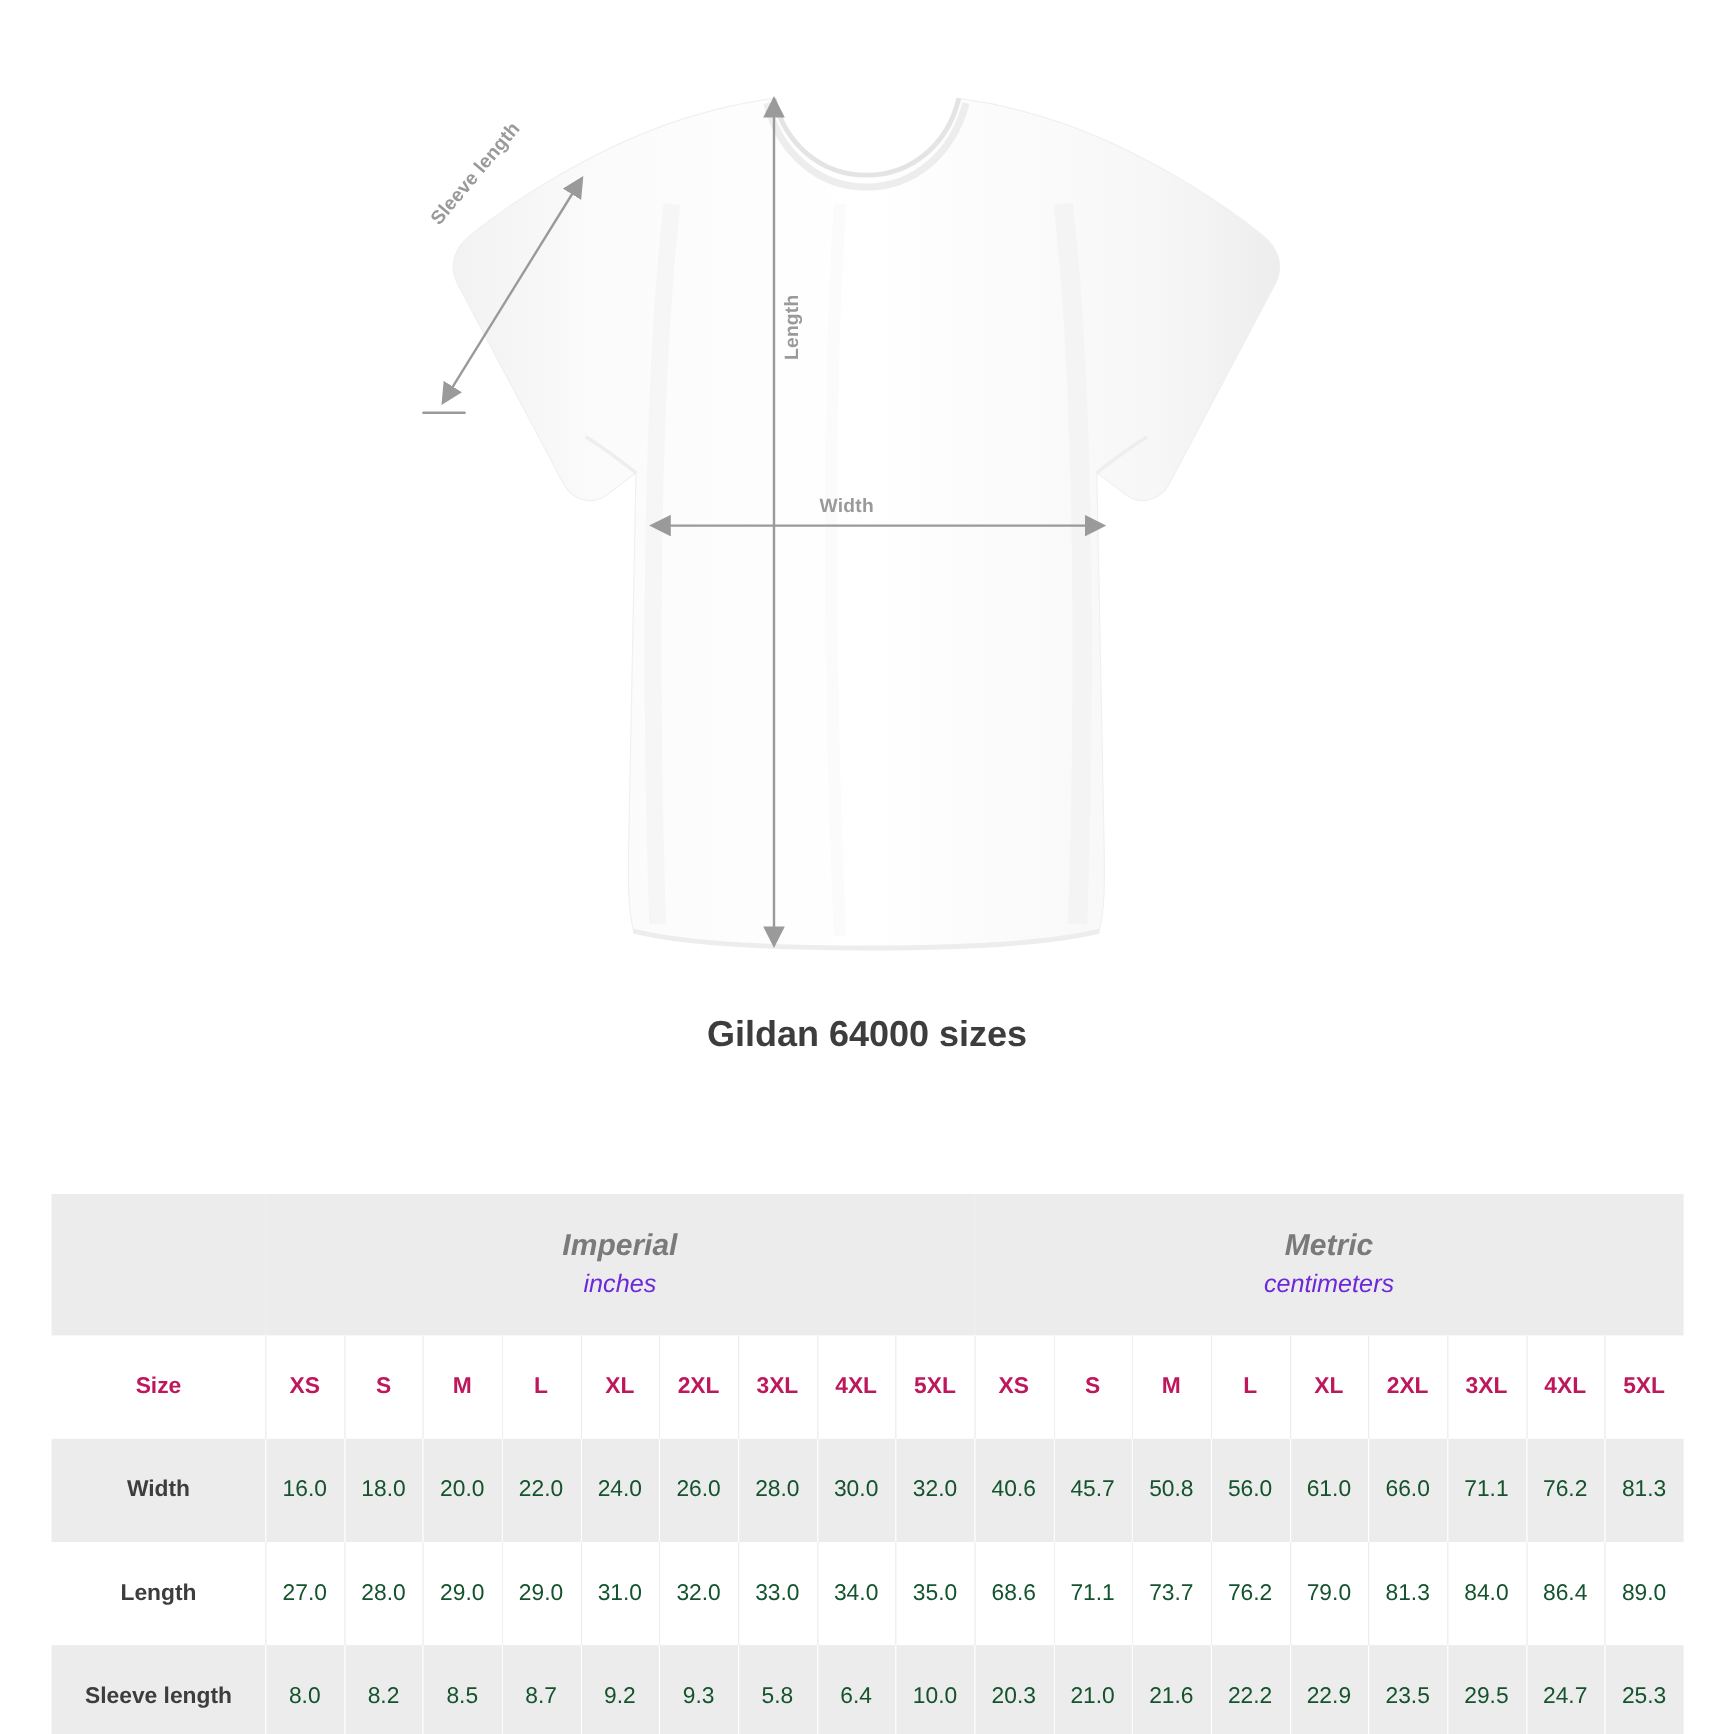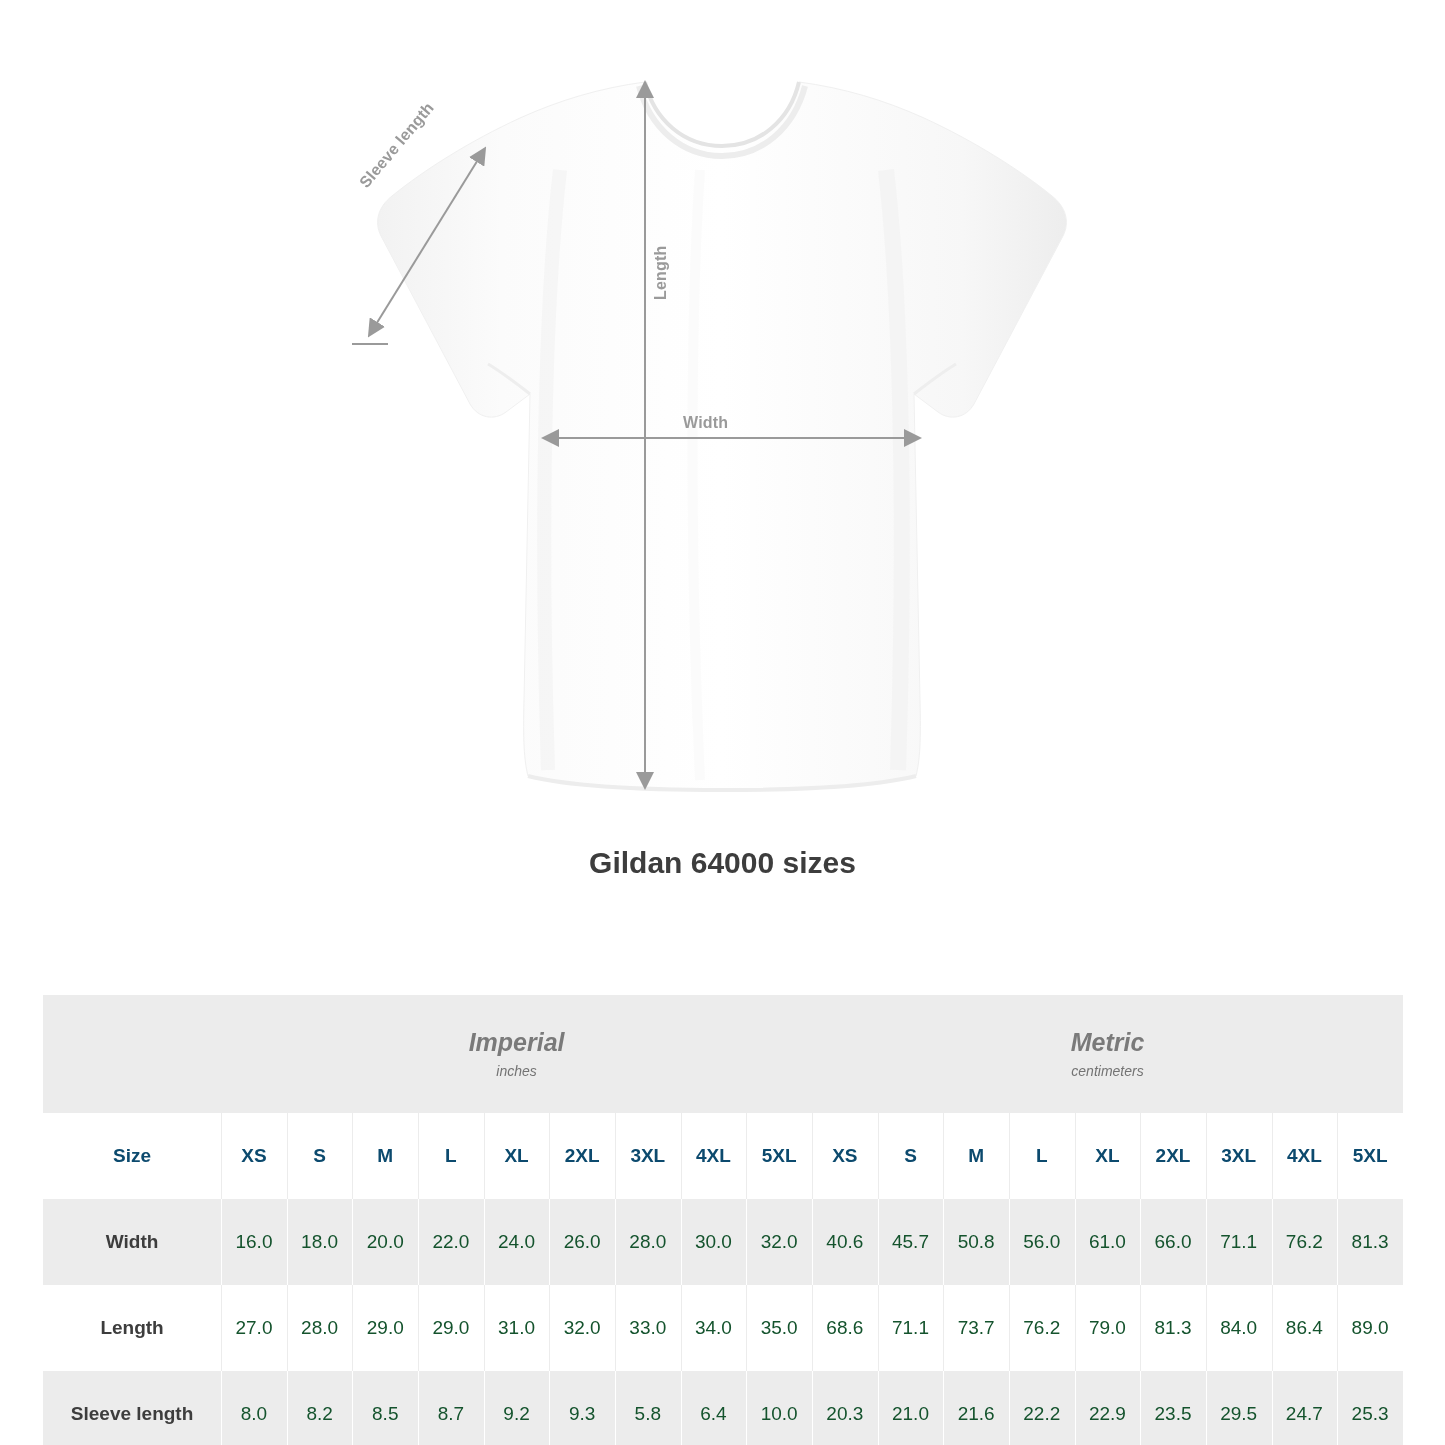--- a/index.html
+++ b/index.html
@@ -97,31 +97,31 @@
     padding: 0;
   }
   .unit-name {
     font-size: 25px;
     font-weight: bold;
     font-style: italic;
     color: #7a7a7a;
     line-height: 1.1;
   }
   .unit-sub {
-    font-size: 14px;
+    font-size: 21px;
     font-style: italic;
-    color: #737373;
+    color: #6d28d9;
     padding-top: 6px;
   }
   tr.head-row td {
     background: #ffffff;
     height: 84px;
     font-size: 19px;
     font-weight: bold;
-    color: #0c4a6e;
+    color: #be185d;
   }
   tr.head-row td.rowlabel {
     font-size: 19px;
     font-weight: bold;
   }
   tr.data-row td {
     height: 84px;
     font-size: 19px;
     color: #14532d;
   }

